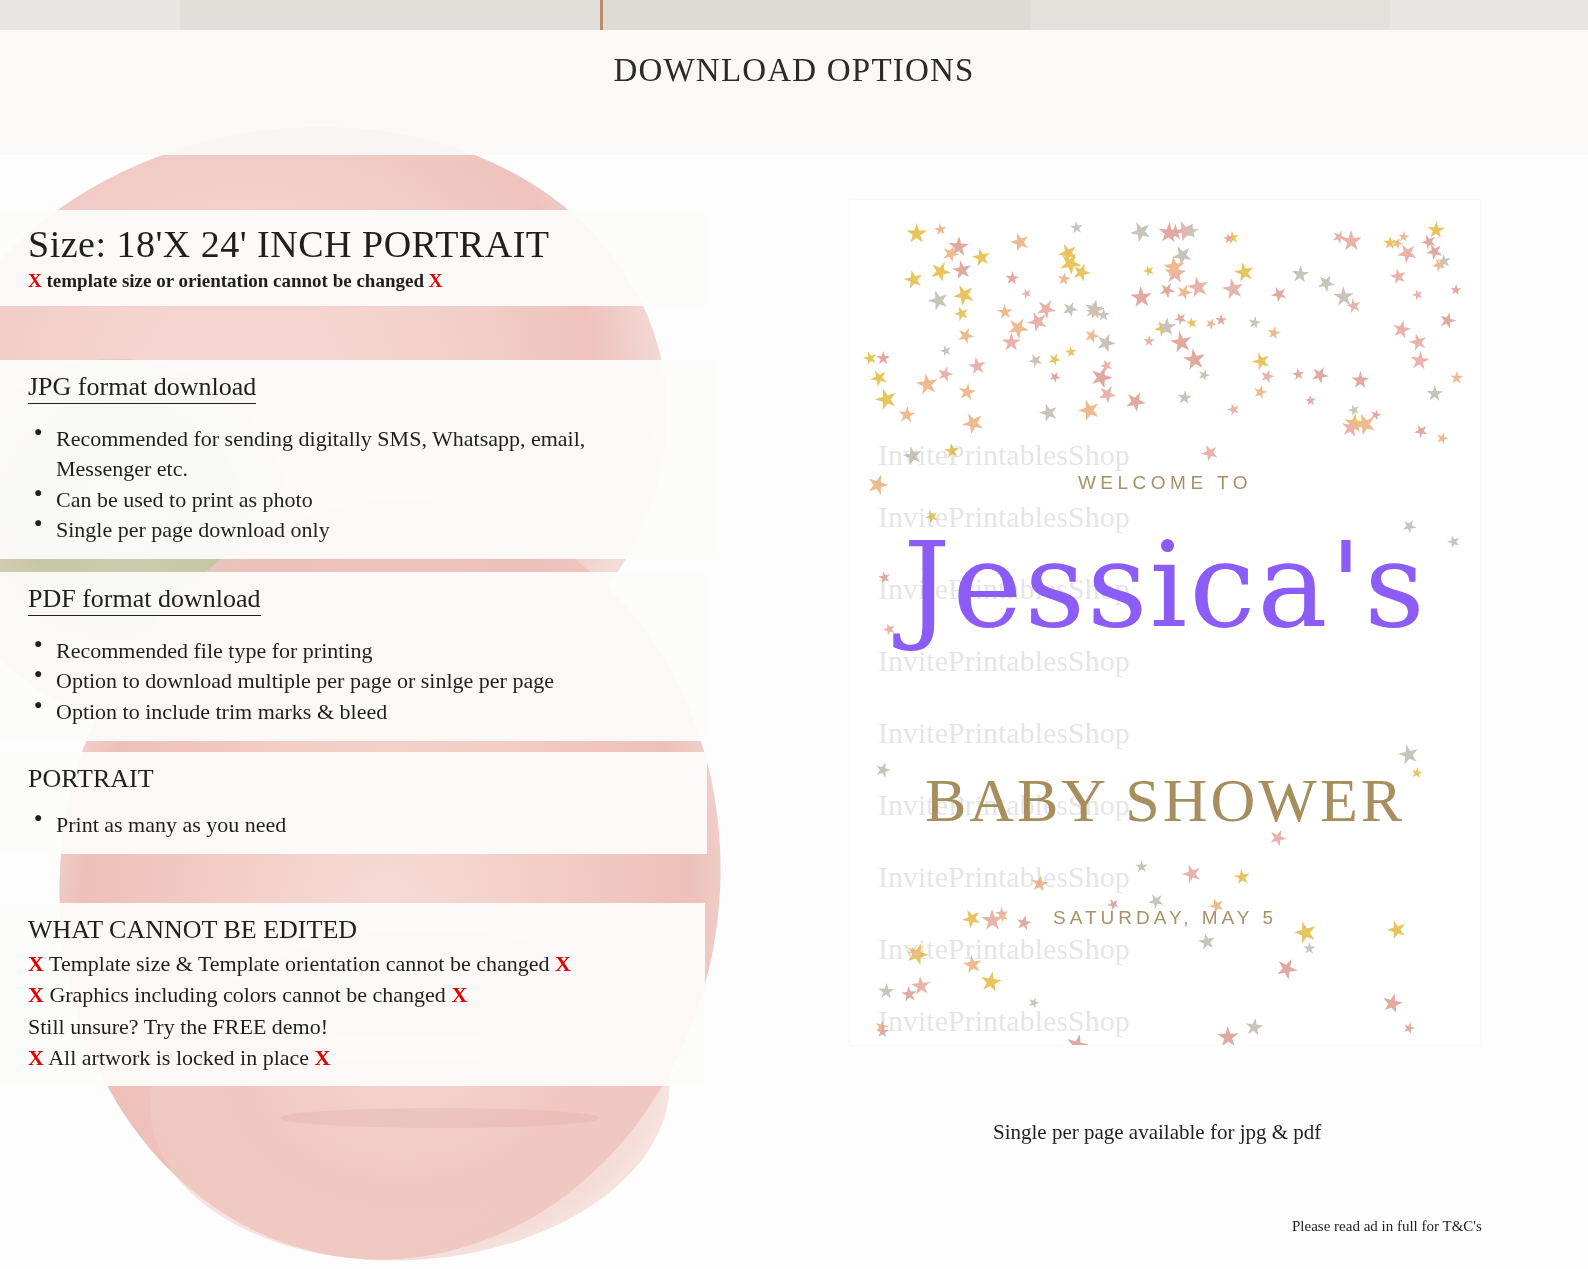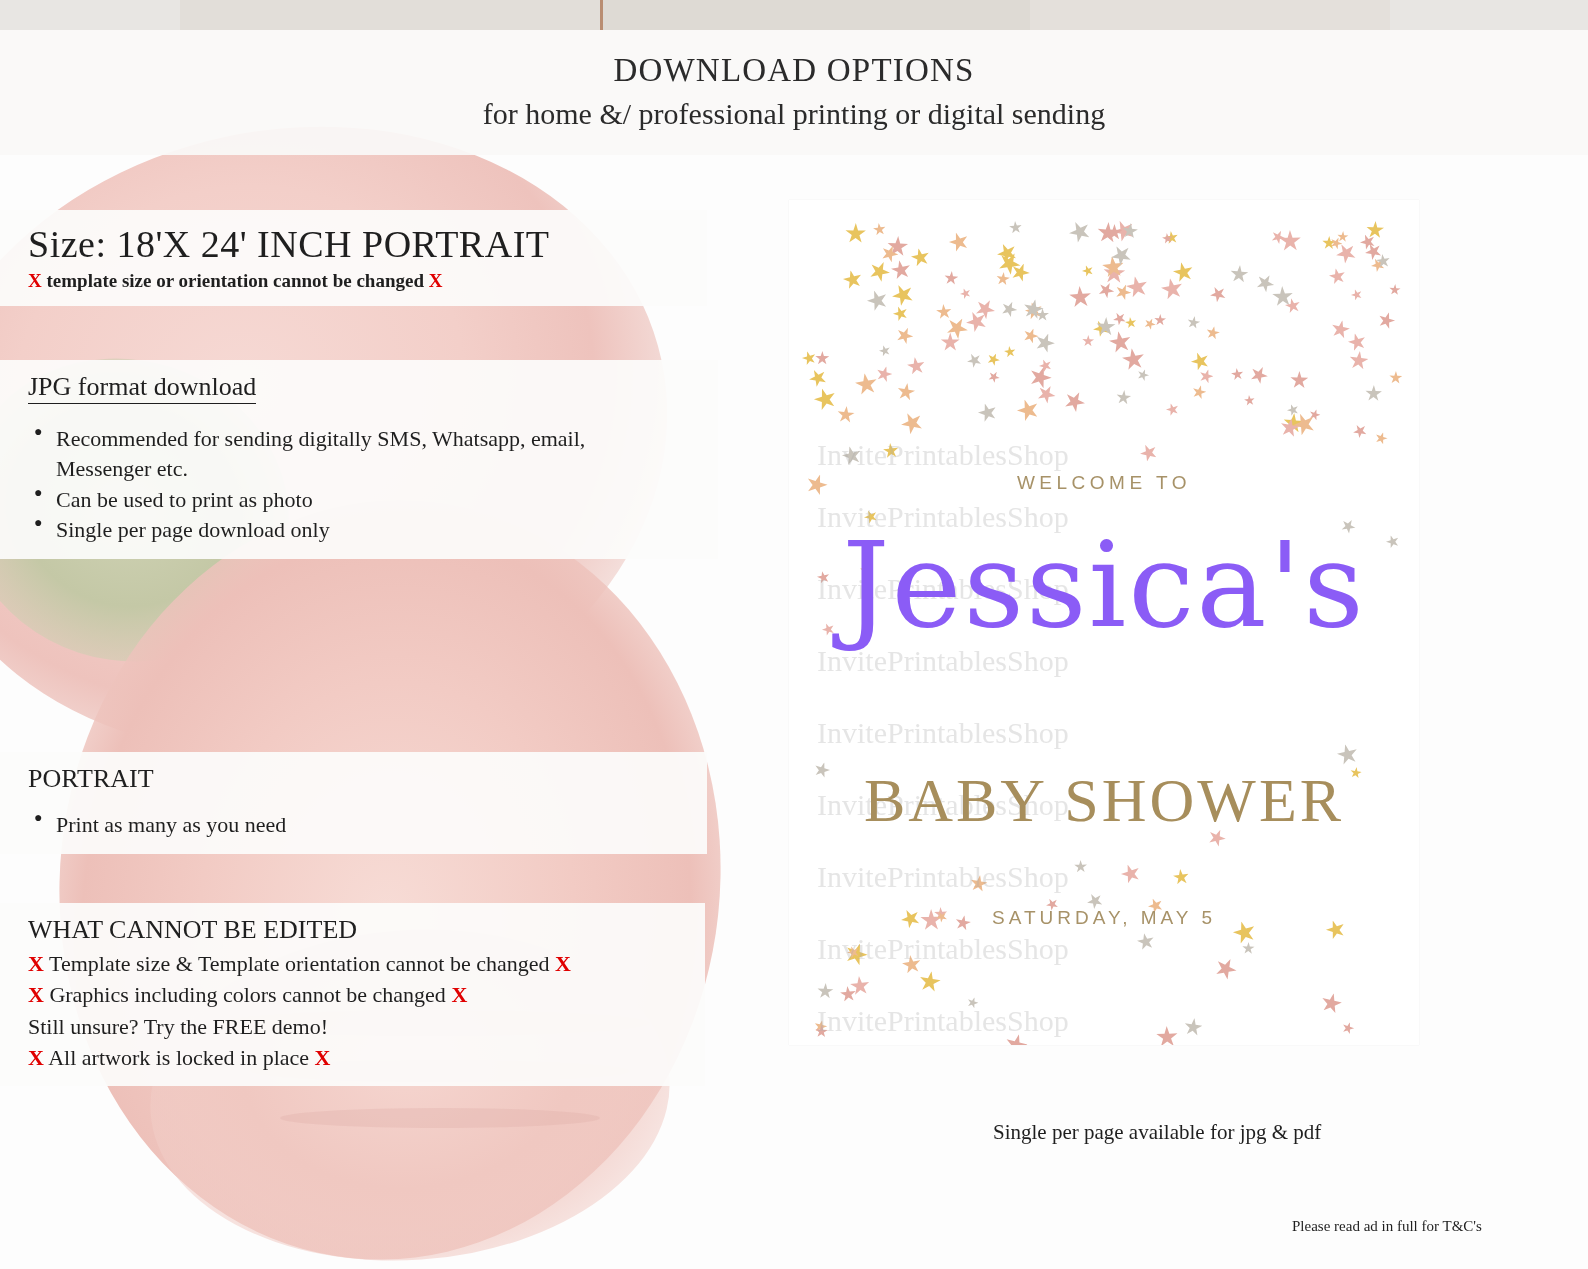--- a/index.html
+++ b/index.html
@@ -167,21 +167,21 @@
 
   #band-size  { top: 180px; width: 707px; }
   #band-jpg   { top: 330px; width: 718px; }
   #band-pdf   { top: 542px; width: 707px; }
   #band-print { top: 722px; width: 707px; }
   #band-noedit{ top: 873px; width: 705px; }
 
   
   #poster {
     position: absolute;
-    left: 789px; top: 170px;
+    left: 850px; top: 170px;
     width: 630px; height: 845px;
     background: #ffffff;
     box-shadow: 0 0 1px rgba(0,0,0,0.10);
     overflow: hidden;
   }
   #poster .stars { position: absolute; inset: 0; }
   #poster .star {
     position: absolute;
     width: 16px; height: 16px;
     clip-path: polygon(50% 0%, 61% 35%, 98% 35%, 68% 57%, 79% 91%, 50% 70%, 21% 91%, 32% 57%, 2% 35%, 39% 35%);
@@ -261,21 +261,20 @@
   <div class="floral f3"></div>
   <div class="floral f4"></div>
   <div class="floral f2"></div>
   <div class="floral f5"></div>
   <div class="petal-line" style="left:220px;top:980px;width:430px;height:26px;"></div>
   <div class="petal-line" style="left:250px;top:1030px;width:380px;height:22px;"></div>
   <div class="petal-line" style="left:280px;top:1078px;width:320px;height:20px;"></div>
 
   <div id="header">
     <div class="h1">DOWNLOAD OPTIONS</div>
-    <div class="h2">for home &amp;/ professional printing or digital sending</div>
   </div>
 
   <div class="band" id="band-size">
     <div class="band-title big">Size: 18'X 24' INCH PORTRAIT</div>
     <div class="band-sub">
       <span class="xmark">X</span>
       <span>template size or orientation cannot be changed</span>
       <span class="xmark">X</span>
     </div>
   </div>
@@ -283,20 +282,28 @@
   <div class="band" id="band-jpg">
     <div class="band-title underline">JPG format download</div>
     <ul class="blist">
       <li>Recommended for sending digitally SMS, Whatsapp, email,</li>
       <li class="cont">Messenger etc.</li>
       <li>Can be used to print as photo</li>
       <li>Single per page download only</li>
     </ul>
   </div>
 
+  <div class="band" id="band-pdf">
+    <div class="band-title underline">PDF format download</div>
+    <ul class="blist">
+      <li>Recommended file type for printing</li>
+      <li>Option to download multiple per page or sinlge per page</li>
+      <li>Option to include trim marks &amp; bleed</li>
+    </ul>
+  </div>
 
   <div class="band" id="band-print">
     <div class="band-title">PORTRAIT</div>
     <ul class="blist">
       <li>Print as many as you need</li>
     </ul>
   </div>
 
   <div class="band" id="band-noedit">
     <div class="band-title">WHAT CANNOT BE EDITED</div>

